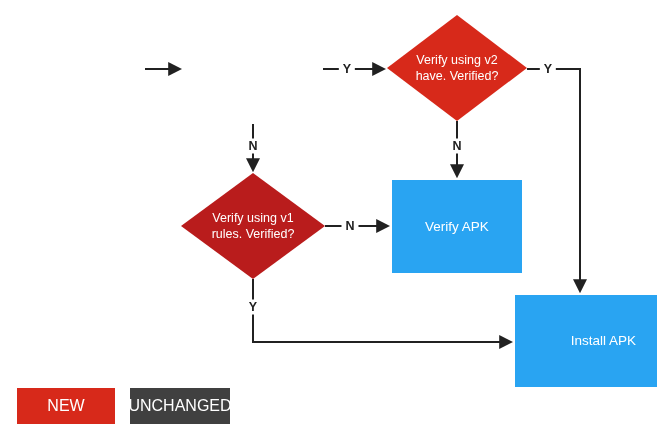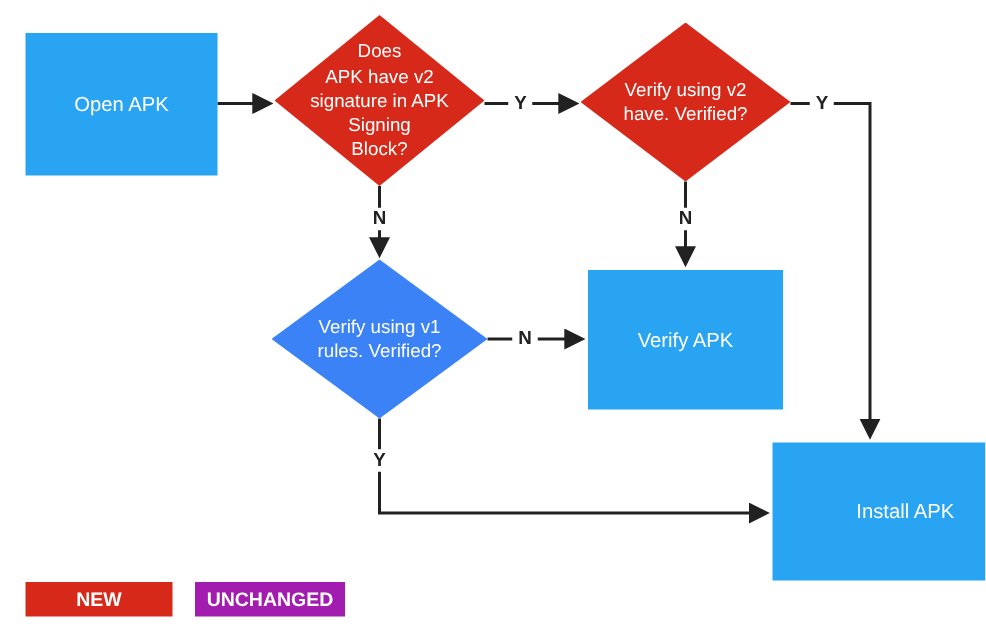--- a/index.html
+++ b/index.html
@@ -25,21 +25,21 @@
     text-align: center;
     line-height: 1.3;
     white-space: pre-line;
   }
   .rect-node.blue { background: #29a4f2; }
   .diamond {
     clip-path: polygon(50% 0, 100% 50%, 50% 100%, 0 50%);
     font-size: 12.5px;
   }
   .diamond.red  { background: #d7291a; }
-  .diamond.blue { background: #3b82f6; }
+  .diamond.blue { background: #b91c1c; }
 
   #open-apk   { left: 17px;  top: 22px;  width: 128px; height: 95px; }
   #v2-check   { left: 183px; top: 10px;  width: 140px; height: 114px; }
   #v2-verify  { left: 387px; top: 15px;  width: 140px; height: 106px; }
   #v1-verify  { left: 181px; top: 173px; width: 144px; height: 106px; }
   #reject-apk { left: 392px; top: 180px; width: 130px; height: 93px; }
   #install-apk{ left: 515px; top: 295px; width: 129px; height: 92px; padding-left: 24px; }
 
   .edges-svg {
     position: absolute;
@@ -63,26 +63,25 @@
   #lbl-n2 { left: 457px; top: 146px; }
   #lbl-n3 { left: 350px; top: 226px; }
   #lbl-y3 { left: 253px; top: 307px; }
 
   .legend-item {
     position: absolute;
     display: flex;
     align-items: center;
     justify-content: center;
     color: #ffffff;
-    font-size: 13px;
-    height: 23px;
-    font-weight: bold;
+    font-size: 16px;
+    height: 36px;
   }
   #legend-new       { left: 17px;  top: 388px; width: 98px;  background: #d7291a; }
-  #legend-unchanged { left: 130px; top: 388px; width: 100px; background: #a21caf; }
+  #legend-unchanged { left: 130px; top: 388px; width: 100px; background: #404040; }
 </style>
 </head>
 <body>
 
 <div class="canvas">
 
   <svg class="edges-svg" viewBox="0 0 657 427" xmlns="http://www.w3.org/2000/svg" aria-hidden="true">
     <defs>
       <marker id="arrow" viewBox="0 0 10 10" refX="7" refY="5" markerWidth="7" markerHeight="7" orient="auto-start-reverse">
         <path d="M0 0 L10 5 L0 10 Z" fill="#212121"></path>
@@ -92,27 +91,21 @@
       <path d="M145 69 L178 69" marker-end="url(#arrow)"></path>
       <path d="M323 69 L382 69" marker-end="url(#arrow)"></path>
       <path d="M253 124 L253 168" marker-end="url(#arrow)"></path>
       <path d="M527 69 L580 69 L580 289" marker-end="url(#arrow)"></path>
       <path d="M457 121 L457 174" marker-end="url(#arrow)"></path>
       <path d="M325 226 L386 226" marker-end="url(#arrow)"></path>
       <path d="M253 279 L253 342 L509 342" marker-end="url(#arrow)"></path>
     </g>
   </svg>
 
-  <div id="open-apk" class="node rect-node blue">Open APK</div>
 
-  <div id="v2-check" class="node diamond red">Does
-APK have v2
-signature in APK
-Signing
-Block?</div>
 
   <div id="v2-verify" class="node diamond red">Verify using v2
 have. Verified?</div>
 
   <div id="v1-verify" class="node diamond blue">Verify using v1
 rules. Verified?</div>
 
   <div id="reject-apk" class="node rect-node blue">Verify APK</div>
 
   <div id="install-apk" class="node rect-node blue">Install APK</div>

